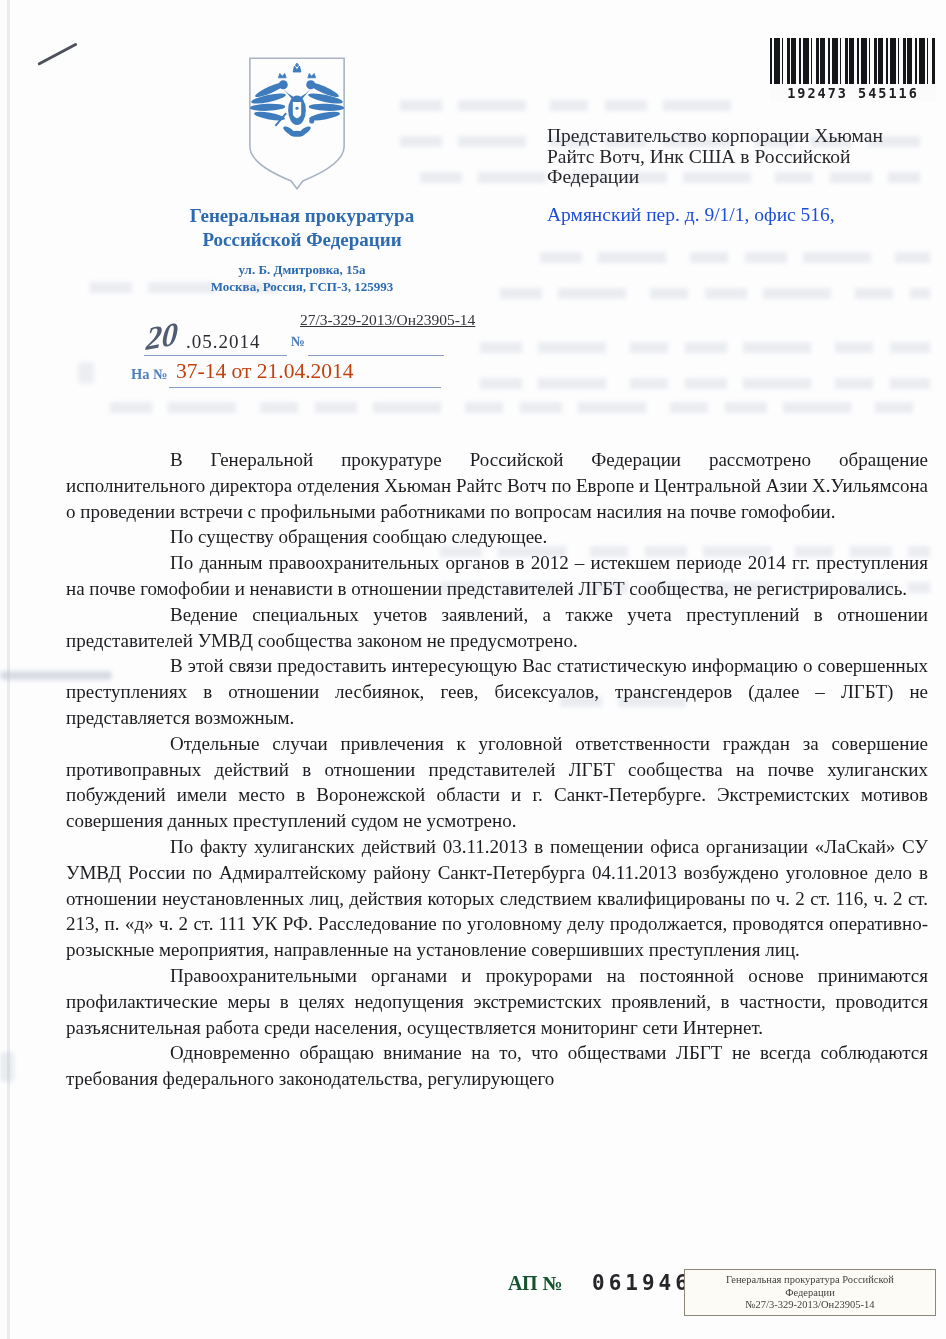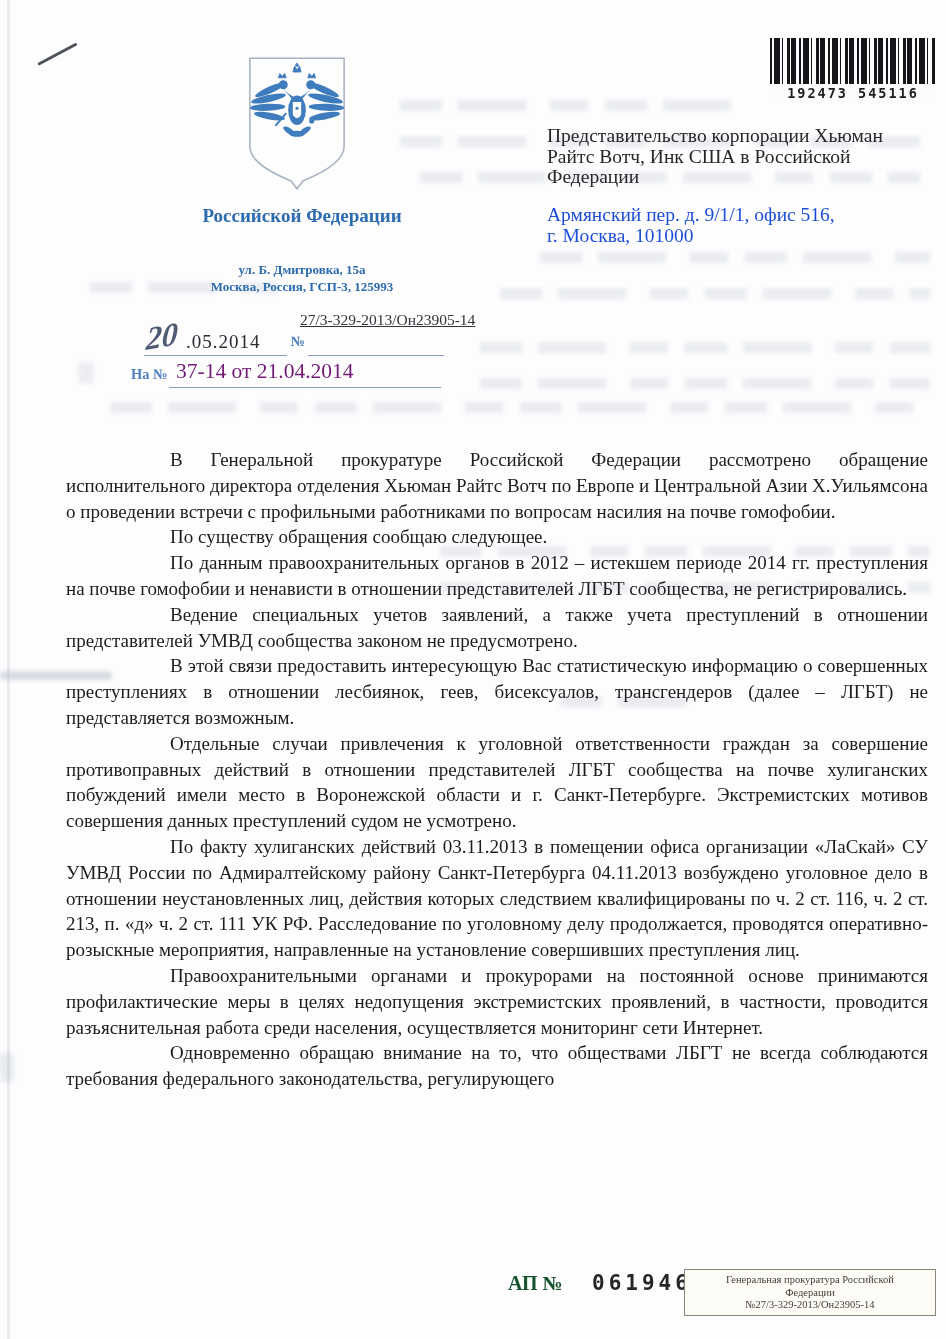--- a/index.html
+++ b/index.html
@@ -52,21 +52,21 @@
   .ref-number { position:absolute; left:300px; top:311px; font-size:15.5px; color:#33343a;text-decoration:underline; }
   .hand-day { position:absolute; left:146px; top:318px; font-size:32px; color:#3e4a66;
     font-style:italic; transform:rotate(-10deg) skewX(-14deg); font-weight:bold; opacity:.9; }
   .date-printed { position:absolute; left:186px; top:331px; font-size:19px; color:#2b2c31; letter-spacing:1px; }
   .fill-line { position:absolute; height:0; border-bottom:1.6px solid #5d7fae; opacity:.75; }
   .u1 { left:144px; top:355px; width:143px; }
   .u2 { left:308px; top:355px; width:136px; }
   .u3 { left:169px; top:387px; width:272px; }
   .no-sign { position:absolute; left:291px; top:334px; font-size:14px; font-weight:bold; color:#4f7fc0; }
   .reply-label { position:absolute; left:131px; top:366px; font-size:14.5px; font-weight:bold; color:#4f7fc0; }
-  .reply-value { position:absolute; left:176px; top:359px; font-size:21.5px; color:#701a75; }
+  .reply-value { position:absolute; left:176px; top:359px; font-size:21.5px; color:#c2410c; }
   
   .body-text { position:absolute; left:66px; top:447px; width:862px;
     font-size:19px; line-height:25.8px; color:#1d1d21; text-align:justify; }
   .body-text p { text-indent:104px; margin:0; }
   
   .series-label { position:absolute; left:508px; top:1272px; font-size:20px; font-weight:bold; color:#14532d; }
   .series-number { position:absolute; left:592px; top:1271px; font-size:21px; font-weight:bold;
     font-family:"DejaVu Sans Mono", monospace; letter-spacing:4px; color:#26262a; }
   .stamp-box { position:absolute; left:684px; top:1269px; width:252px; height:47px;
     border:1.5px solid #8b8679; background:#fcfbf5; text-align:center;
@@ -146,31 +146,31 @@
         <g stroke="none">
           <ellipse cx="47" cy="76" rx="7" ry="2.8" transform="rotate(34 47 76)"></ellipse>
           <ellipse cx="55" cy="79" rx="8" ry="3"></ellipse>
           <ellipse cx="63" cy="76" rx="7" ry="2.8" transform="rotate(-34 63 76)"></ellipse>
         </g>
       </g>
     </svg>
   </div>
 
   <div class="lh-org blue">
+    <div>Генеральная прокуратура</div>
     <div>Российской Федерации</div>
   </div>
   <div class="lh-addr blue">
     <div>ул. Б. Дмитровка, 15а</div>
     <div>Москва, Россия, ГСП-3, 125993</div>
   </div>
 
   <div class="recipient-name">Представительство корпорации Хьюман Райтс Вотч, Инк США в Российской Федерации</div>
   <div class="recipient-addr">
     <div>Армянский пер. д. 9/1/1, офис 516,</div>
-    <div>г. Москва, 101000</div>
   </div>
 
   <div class="ref-number">27/3-329-2013/Он23905-14</div>
   <div class="hand-day">20</div>
   <div class="date-printed">.05.2014</div>
   <div class="fill-line u1"></div>
   <div class="no-sign">№</div>
   <div class="fill-line u2"></div>
   <div class="reply-label">На №</div>
   <div class="reply-value">37-14 от 21.04.2014</div>

